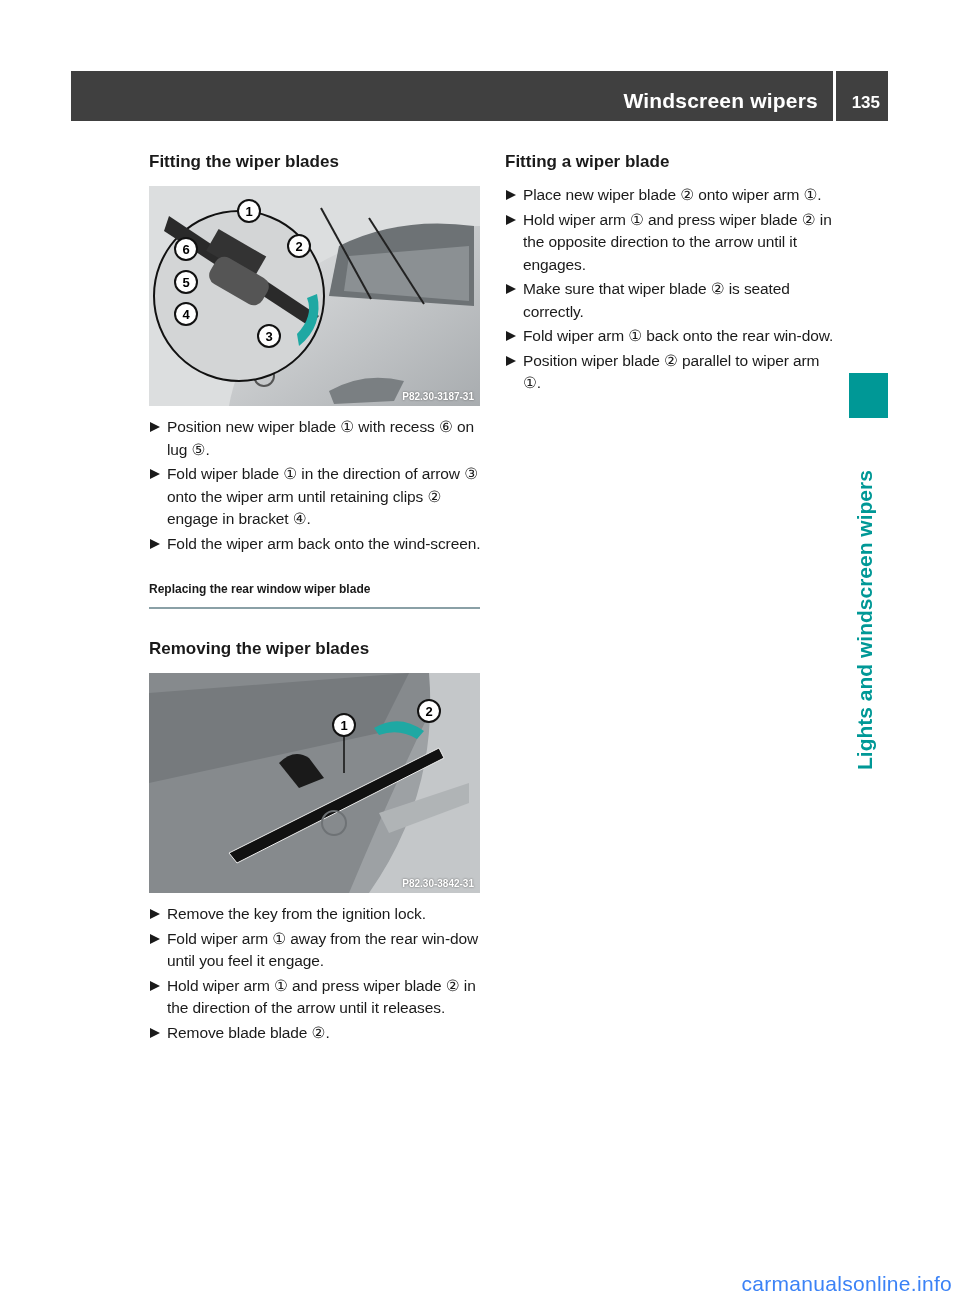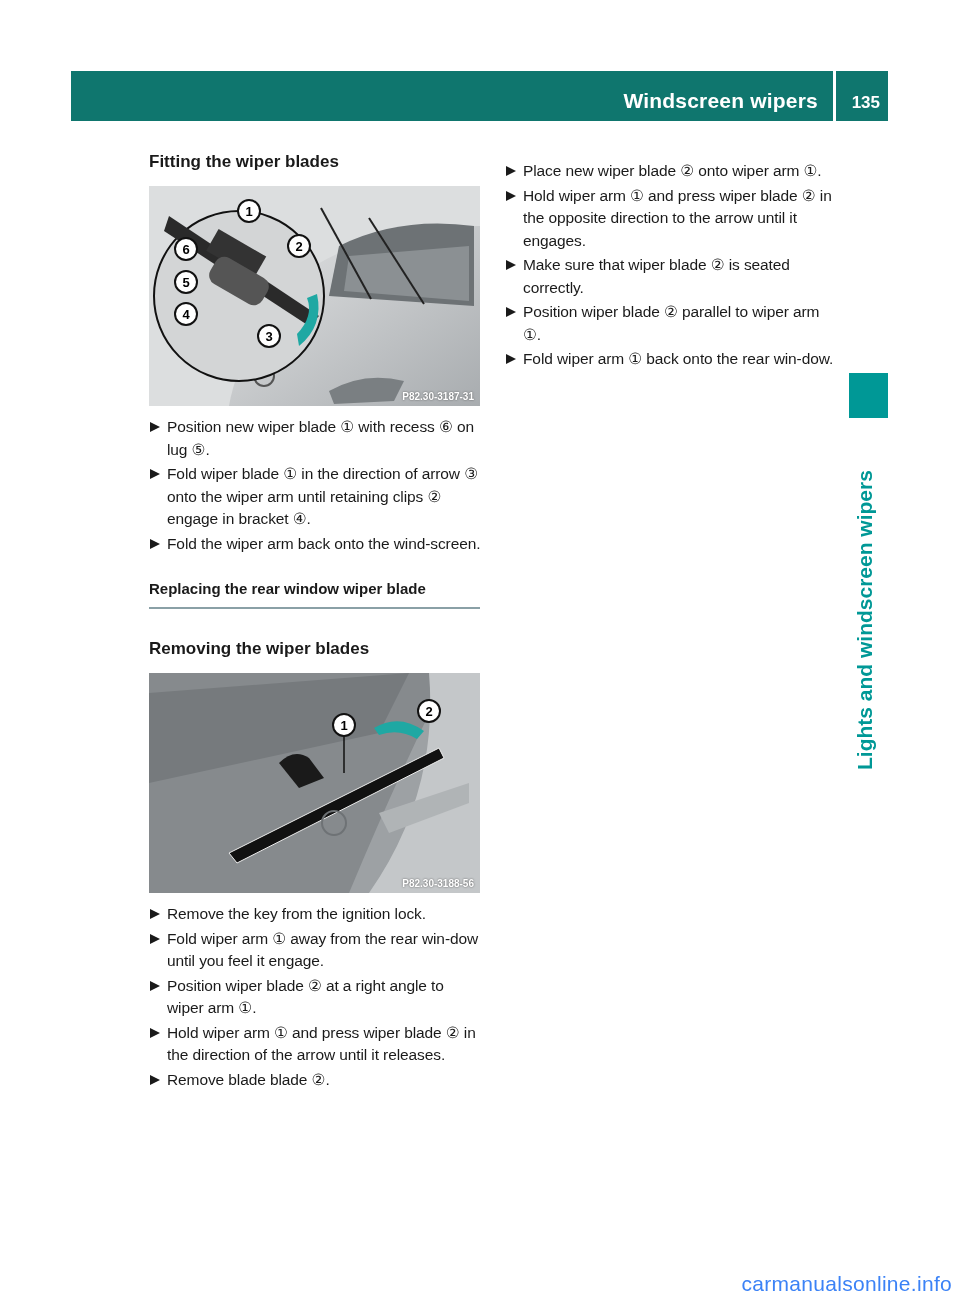--- a/index.html
+++ b/index.html
@@ -2,21 +2,21 @@
 <html><head>
   <meta charset="utf-8">
   <style>
     html, body { margin: 0; padding: 0; }
     body {
       width: 960px; height: 1302px; position: relative; background: #ffffff;
       font-family: "Liberation Sans", sans-serif; color: #1a1a1a; overflow: hidden;
     }
     .header-bar {
       position: absolute; left: 71px; top: 71px; width: 817px; height: 50px;
-      background: #0f766e; display: flex; align-items: flex-end;
+      background: #404040; display: flex; align-items: flex-end;
     }
     .header-title {
       position: absolute; right: 70px; bottom: 8px; color: #ffffff;
       font-weight: bold; font-size: 21px; letter-spacing: 0.2px;
     }
     .header-divider {
       position: absolute; left: 762px; top: 0; width: 3px; height: 50px; background: #ffffff;
     }
     .header-page {
       position: absolute; right: 8px; bottom: 8px; color: #ffffff; font-weight: bold; font-size: 17px;
@@ -25,21 +25,21 @@
       position: absolute; left: 849px; top: 373px; width: 39px; height: 45px; background: #009896;
     }
     .side-label {
       position: absolute; left: 853px; top: 770px; transform-origin: 0 0; transform: rotate(-90deg);
       color: #009896; font-weight: bold; font-size: 21px; white-space: nowrap;
     }
     .col { position: absolute; width: 335px; }
     .col-left { left: 149px; top: 150px; }
     .col-right { left: 505px; top: 150px; }
     h3 { margin: 0; font-size: 17px; font-weight: bold; line-height: 24px; }
-    h2 { margin: 0; font-size: 15px; font-weight: bold; line-height: 24px; }
+    h2 { margin: 0; font-size: 12px; font-weight: bold; line-height: 24px; }
     .section-head {
       border-bottom: 2px solid #8aa0a6; padding-bottom: 6px; margin-top: 22px; width: 331px;
     }
     .figure {
       width: 331px; height: 220px; position: relative; overflow: hidden; margin-top: 12px;
       background: linear-gradient(135deg, #d7d9da 0%, #c3c6c8 45%, #a9adb0 100%);
     }
     .figure-code {
       position: absolute; right: 6px; bottom: 4px; font-size: 10px; color: #ffffff; font-weight: bold;
       text-shadow: 0 0 2px #555;
@@ -133,35 +133,35 @@
       <circle cx="185" cy="150" r="12" fill="none" stroke="#6e7275" stroke-width="2"></circle>
       <path d="M225 55 Q250 40 275 58 L268 66 Q250 55 230 62 Z" fill="#1fa8a3"></path>
       <line x1="195" y1="60" x2="195" y2="100" stroke="#111" stroke-width="1.5"></line>
       <g font-family="Liberation Sans, sans-serif" font-size="13" font-weight="bold" text-anchor="middle">
         <circle cx="195" cy="52" r="11" fill="#fff" stroke="#111" stroke-width="2"></circle>
           <text x="195" y="57">1</text>
         <circle cx="280" cy="38" r="11" fill="#fff" stroke="#111" stroke-width="2"></circle>
           <text x="280" y="43">2</text>
       </g>
     </svg>
-    <span class="figure-code">P82.30-3188-56</span>
+    <span class="figure-code">P82.30-3842-31</span>
   </div>
 
   <ul class="steps">
     <li>Remove the key from the ignition lock.</li>
     <li>Fold wiper arm ① away from the rear win-dow until you feel it engage.</li>
-    <li>Position wiper blade ② at a right angle to wiper arm ①.</li>
     <li>Hold wiper arm ① and press wiper blade ② in the direction of the arrow until it releases.</li>
     <li>Remove blade blade ②.</li>
   </ul>
 </div>
 
 <div class="col col-right">
+  <h3>Fitting a wiper blade</h3>
   <ul class="steps">
     <li>Place new wiper blade ② onto wiper arm ①.</li>
     <li>Hold wiper arm ① and press wiper blade ② in the opposite direction to the arrow until it engages.</li>
     <li>Make sure that wiper blade ② is seated correctly.</li>
+    <li>Fold wiper arm ① back onto the rear win-dow.</li>
     <li>Position wiper blade ② parallel to wiper arm ①.</li>
-    <li>Fold wiper arm ① back onto the rear win-dow.</li>
   </ul>
 </div>
 
 <div class="watermark">carmanualsonline.info</div>
 
 </body></html>

